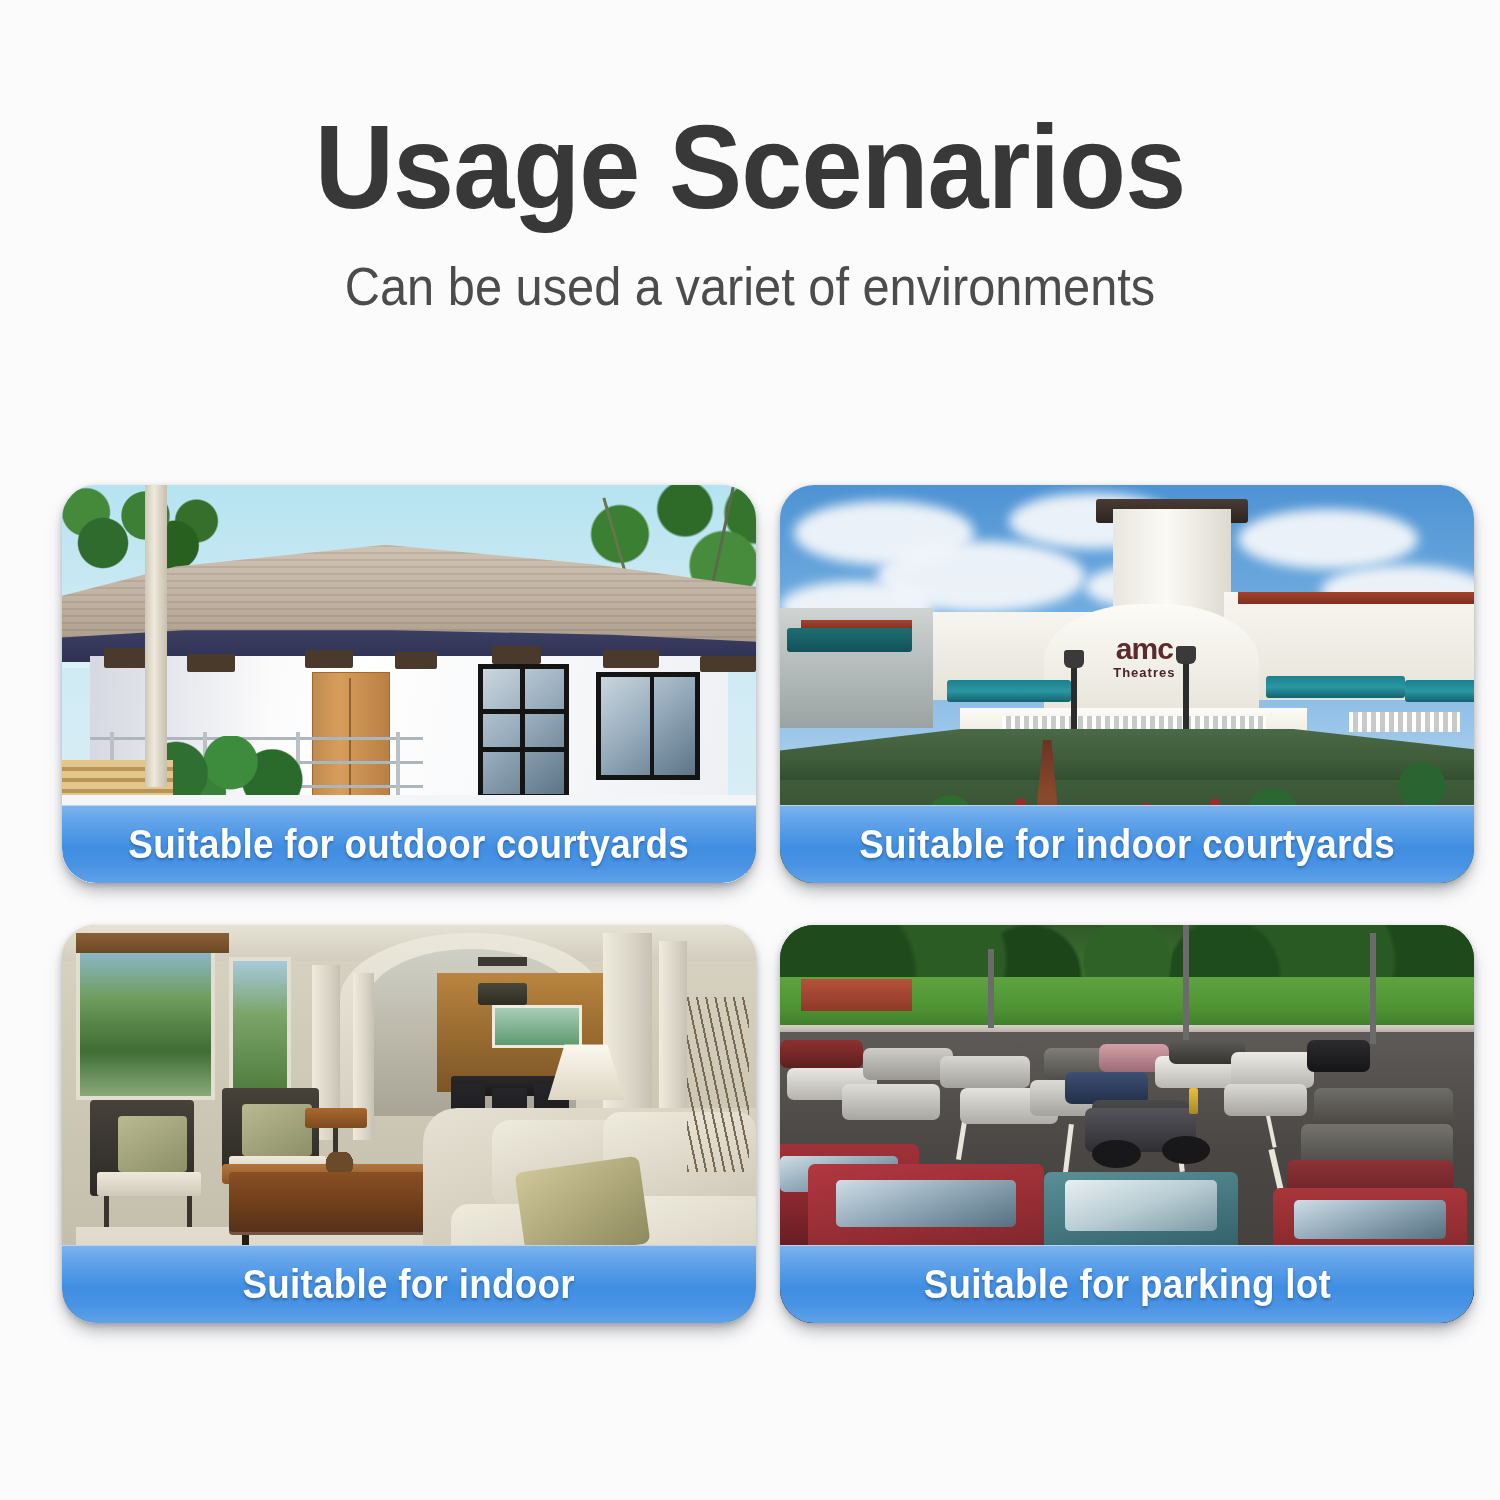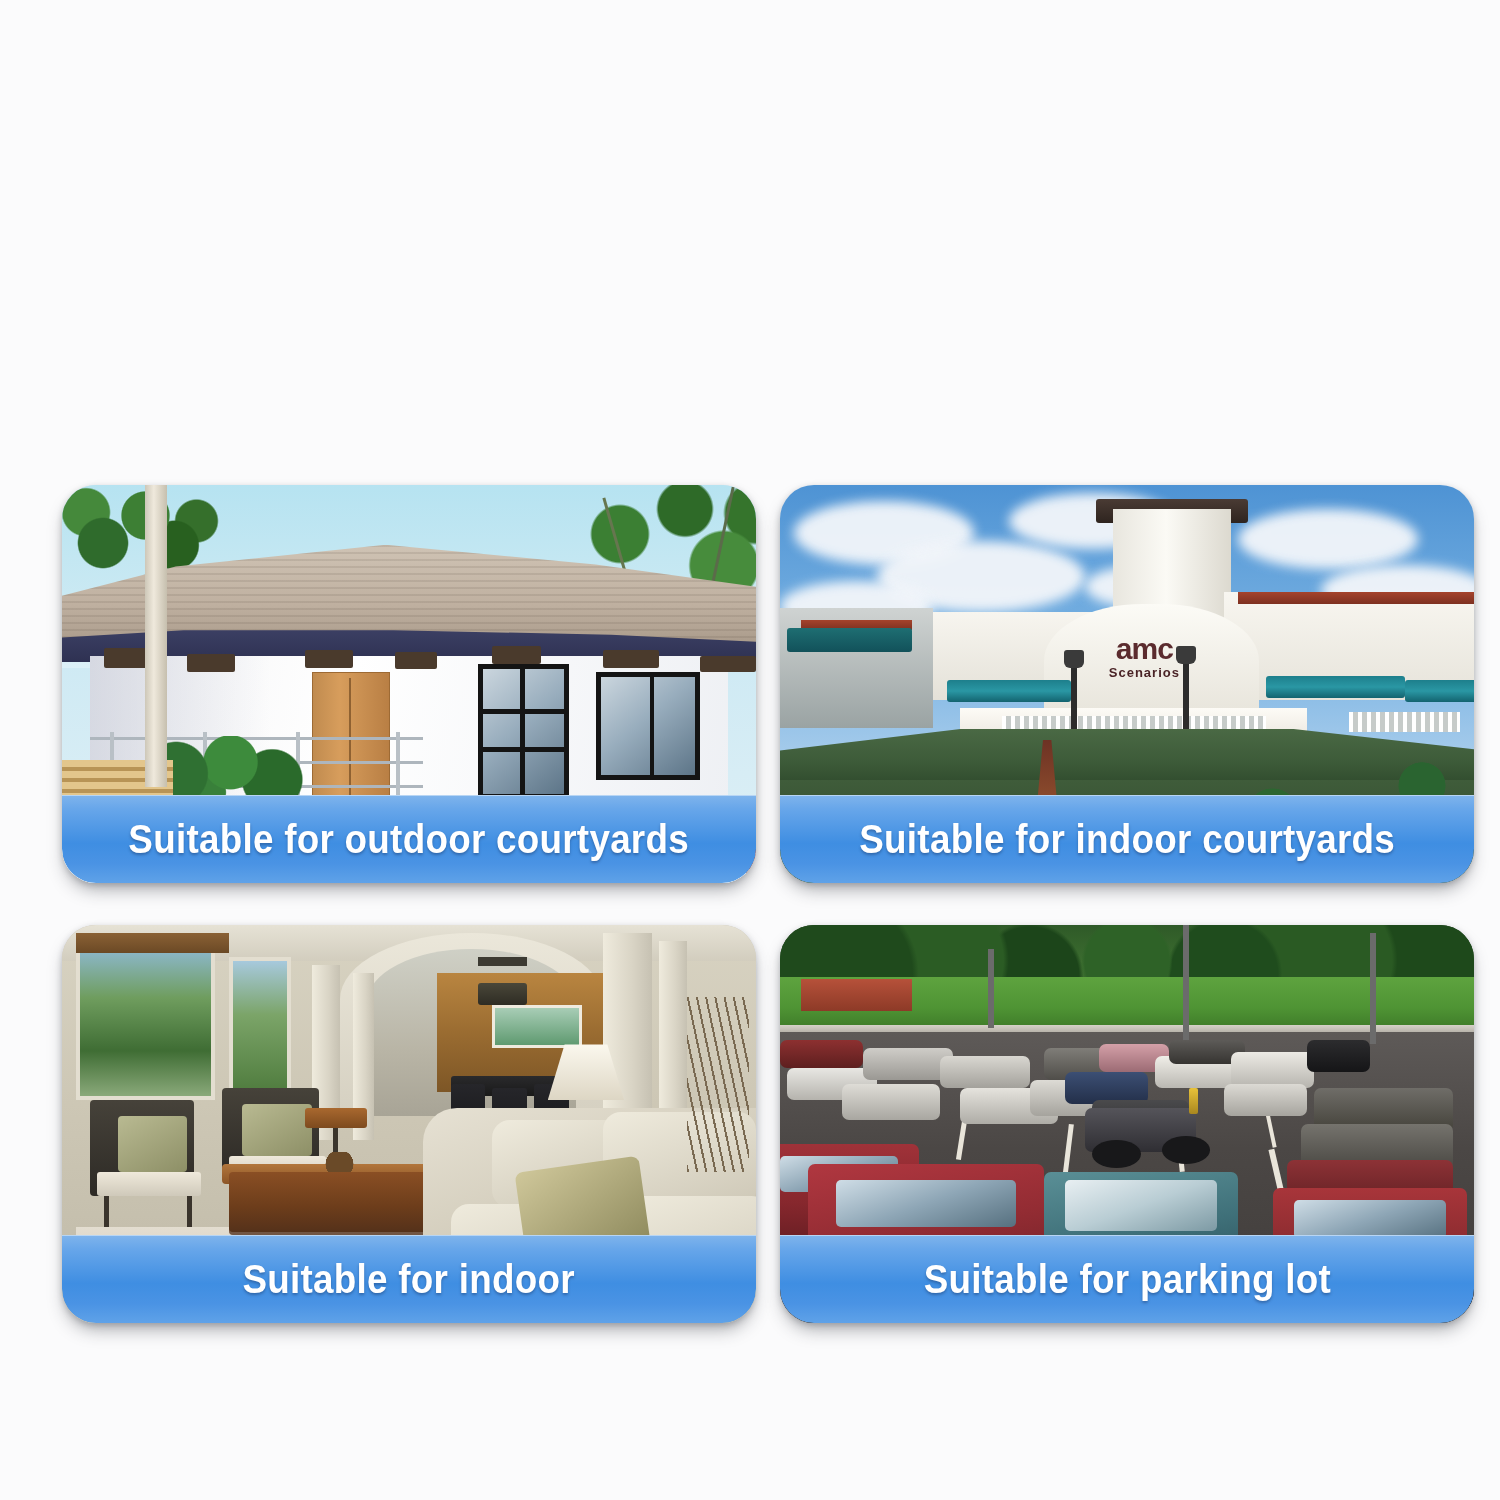--- a/index.html
+++ b/index.html
@@ -49,21 +49,21 @@
     overflow:hidden;
     background:#dfe6ee;
     box-shadow:0 10px 18px -4px rgba(40,45,55,.40), 0 2px 6px rgba(40,45,55,.22);
     margin-top:20px;
   }
   .photo{position:absolute;inset:0;overflow:hidden;}
 
   
   .caption{
     position:absolute;left:0;right:0;bottom:0;
-    height:88px;
+    height:78px;
     border-bottom-left-radius:34px;
     border-bottom-right-radius:34px;
     background:linear-gradient(180deg,
         #7fb4ec 0%,
         #67a6ea 16%,
         #3f8ee2 55%,
         #4a93e4 78%,
         #5fa2e8 100%);
     display:flex;align-items:center;justify-content:center;
     box-shadow:inset 0 1px 0 rgba(255,255,255,.45);
@@ -271,20 +271,24 @@
   .p4 .pill{position:absolute;border-radius:8px;
     background:linear-gradient(150deg,#cfc79a,#8e8a5d);transform:rotate(-8deg);}
   .p4 .sticks{position:absolute;right:1%;top:18%;width:9%;height:44%;
     background:repeating-linear-gradient(78deg,#7a6a52 0 2px,transparent 2px 9px);}
 </style>
 </head>
 <body>
 
 <div class="page">
 
+  <div class="header">
+    <h1 class="title">Usage Scenarios</h1>
+    <p class="subtitle">Can be used a variet of environments</p>
+  </div>
 
   <div class="grid">
 
     <div class="card">
       <div class="photo p1">
         <div class="sky"></div>
         <div class="treeL"></div>
         <div class="treeR"></div>
         <div class="twig"></div>
         <div class="twig2"></div>
@@ -347,21 +351,21 @@
         <div class="tower"></div>
         <div class="blockR"></div>
         <div class="redRoof" style="left:66%;top:27%;width:34%;height:3%;"></div>
         <div class="blockL"></div>
         <div class="leftbldg"></div>
         <div class="redRoof" style="left:3%;top:34%;width:16%;height:2.5%;"></div>
         <div class="leftawn"></div>
         <div class="arch"></div>
         <div class="sign">
           <span class="s1">amc</span>
-          <span class="s2">Scenarios</span>
+          <span class="s2">Theatres</span>
         </div>
         <div class="awn" style="left:24%;top:49%;width:18%;"></div>
         <div class="awn" style="left:70%;top:48%;width:20%;"></div>
         <div class="awn" style="left:90%;top:49%;width:12%;"></div>
         <div class="deck"></div>
         <div class="balus"></div>
         <div class="balusR"></div>
         <div class="lamp" style="left:42%;top:45%;height:20%;"></div>
         <div class="lamp" style="left:58%;top:44%;height:22%;"></div>
         <div class="greenroof"></div>

